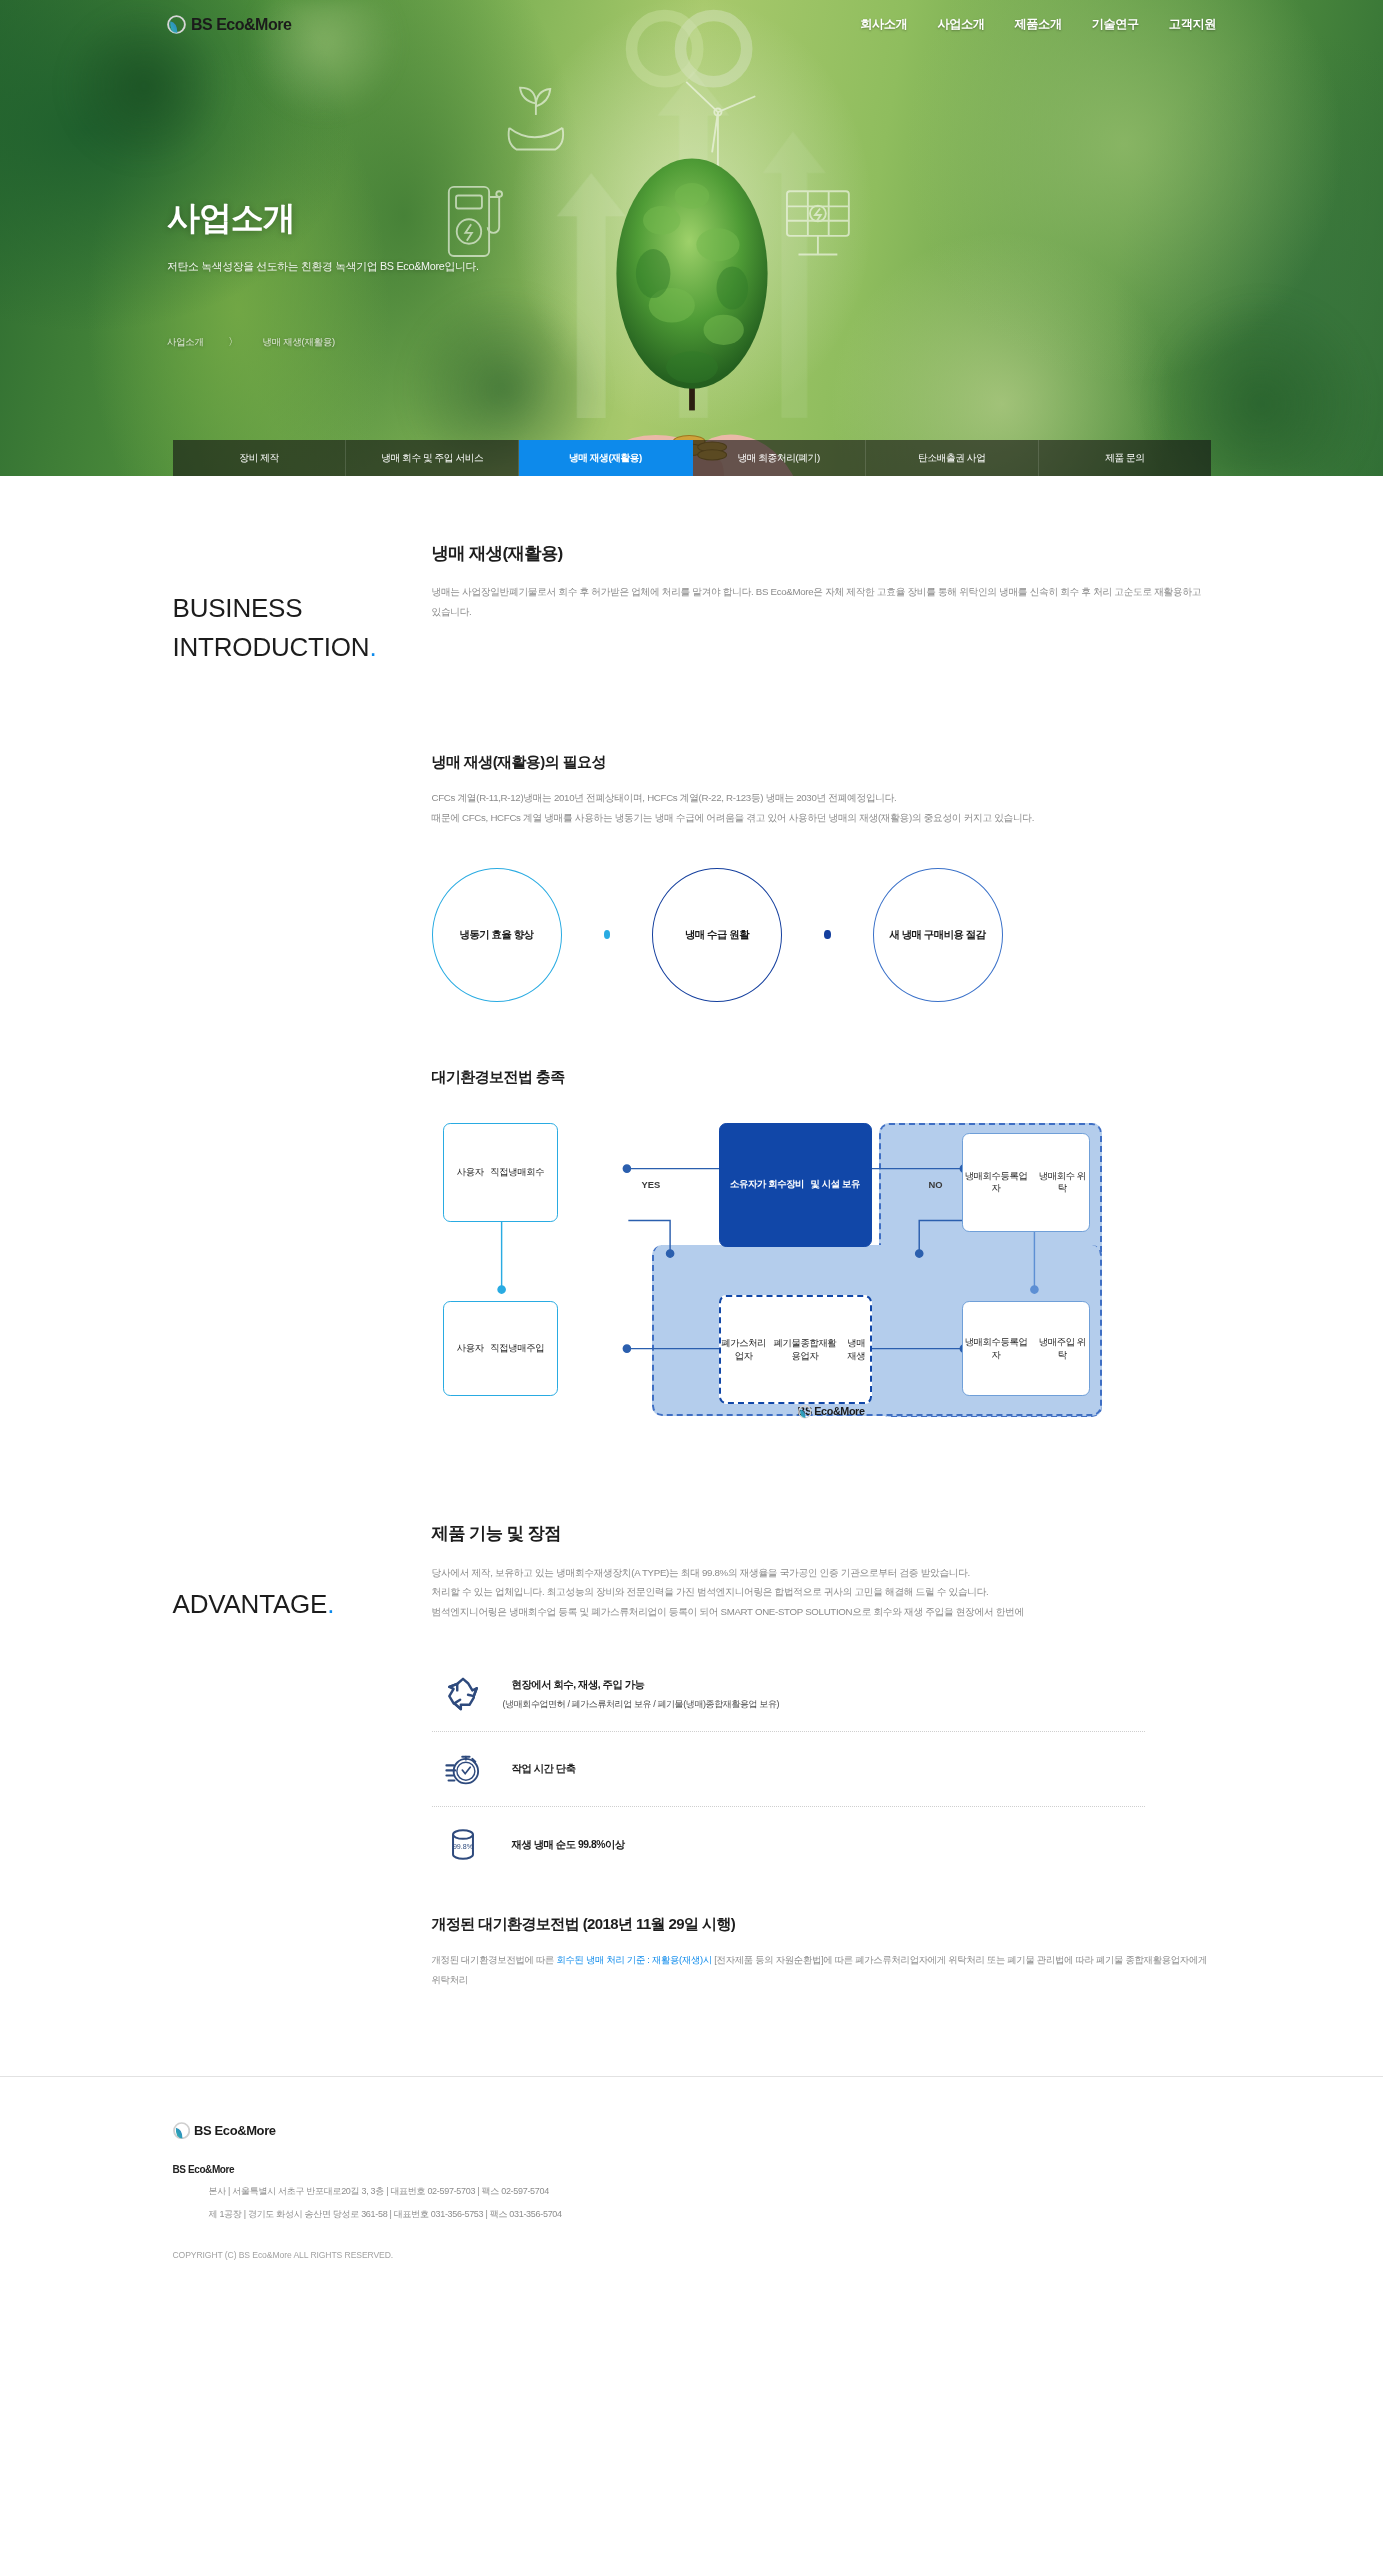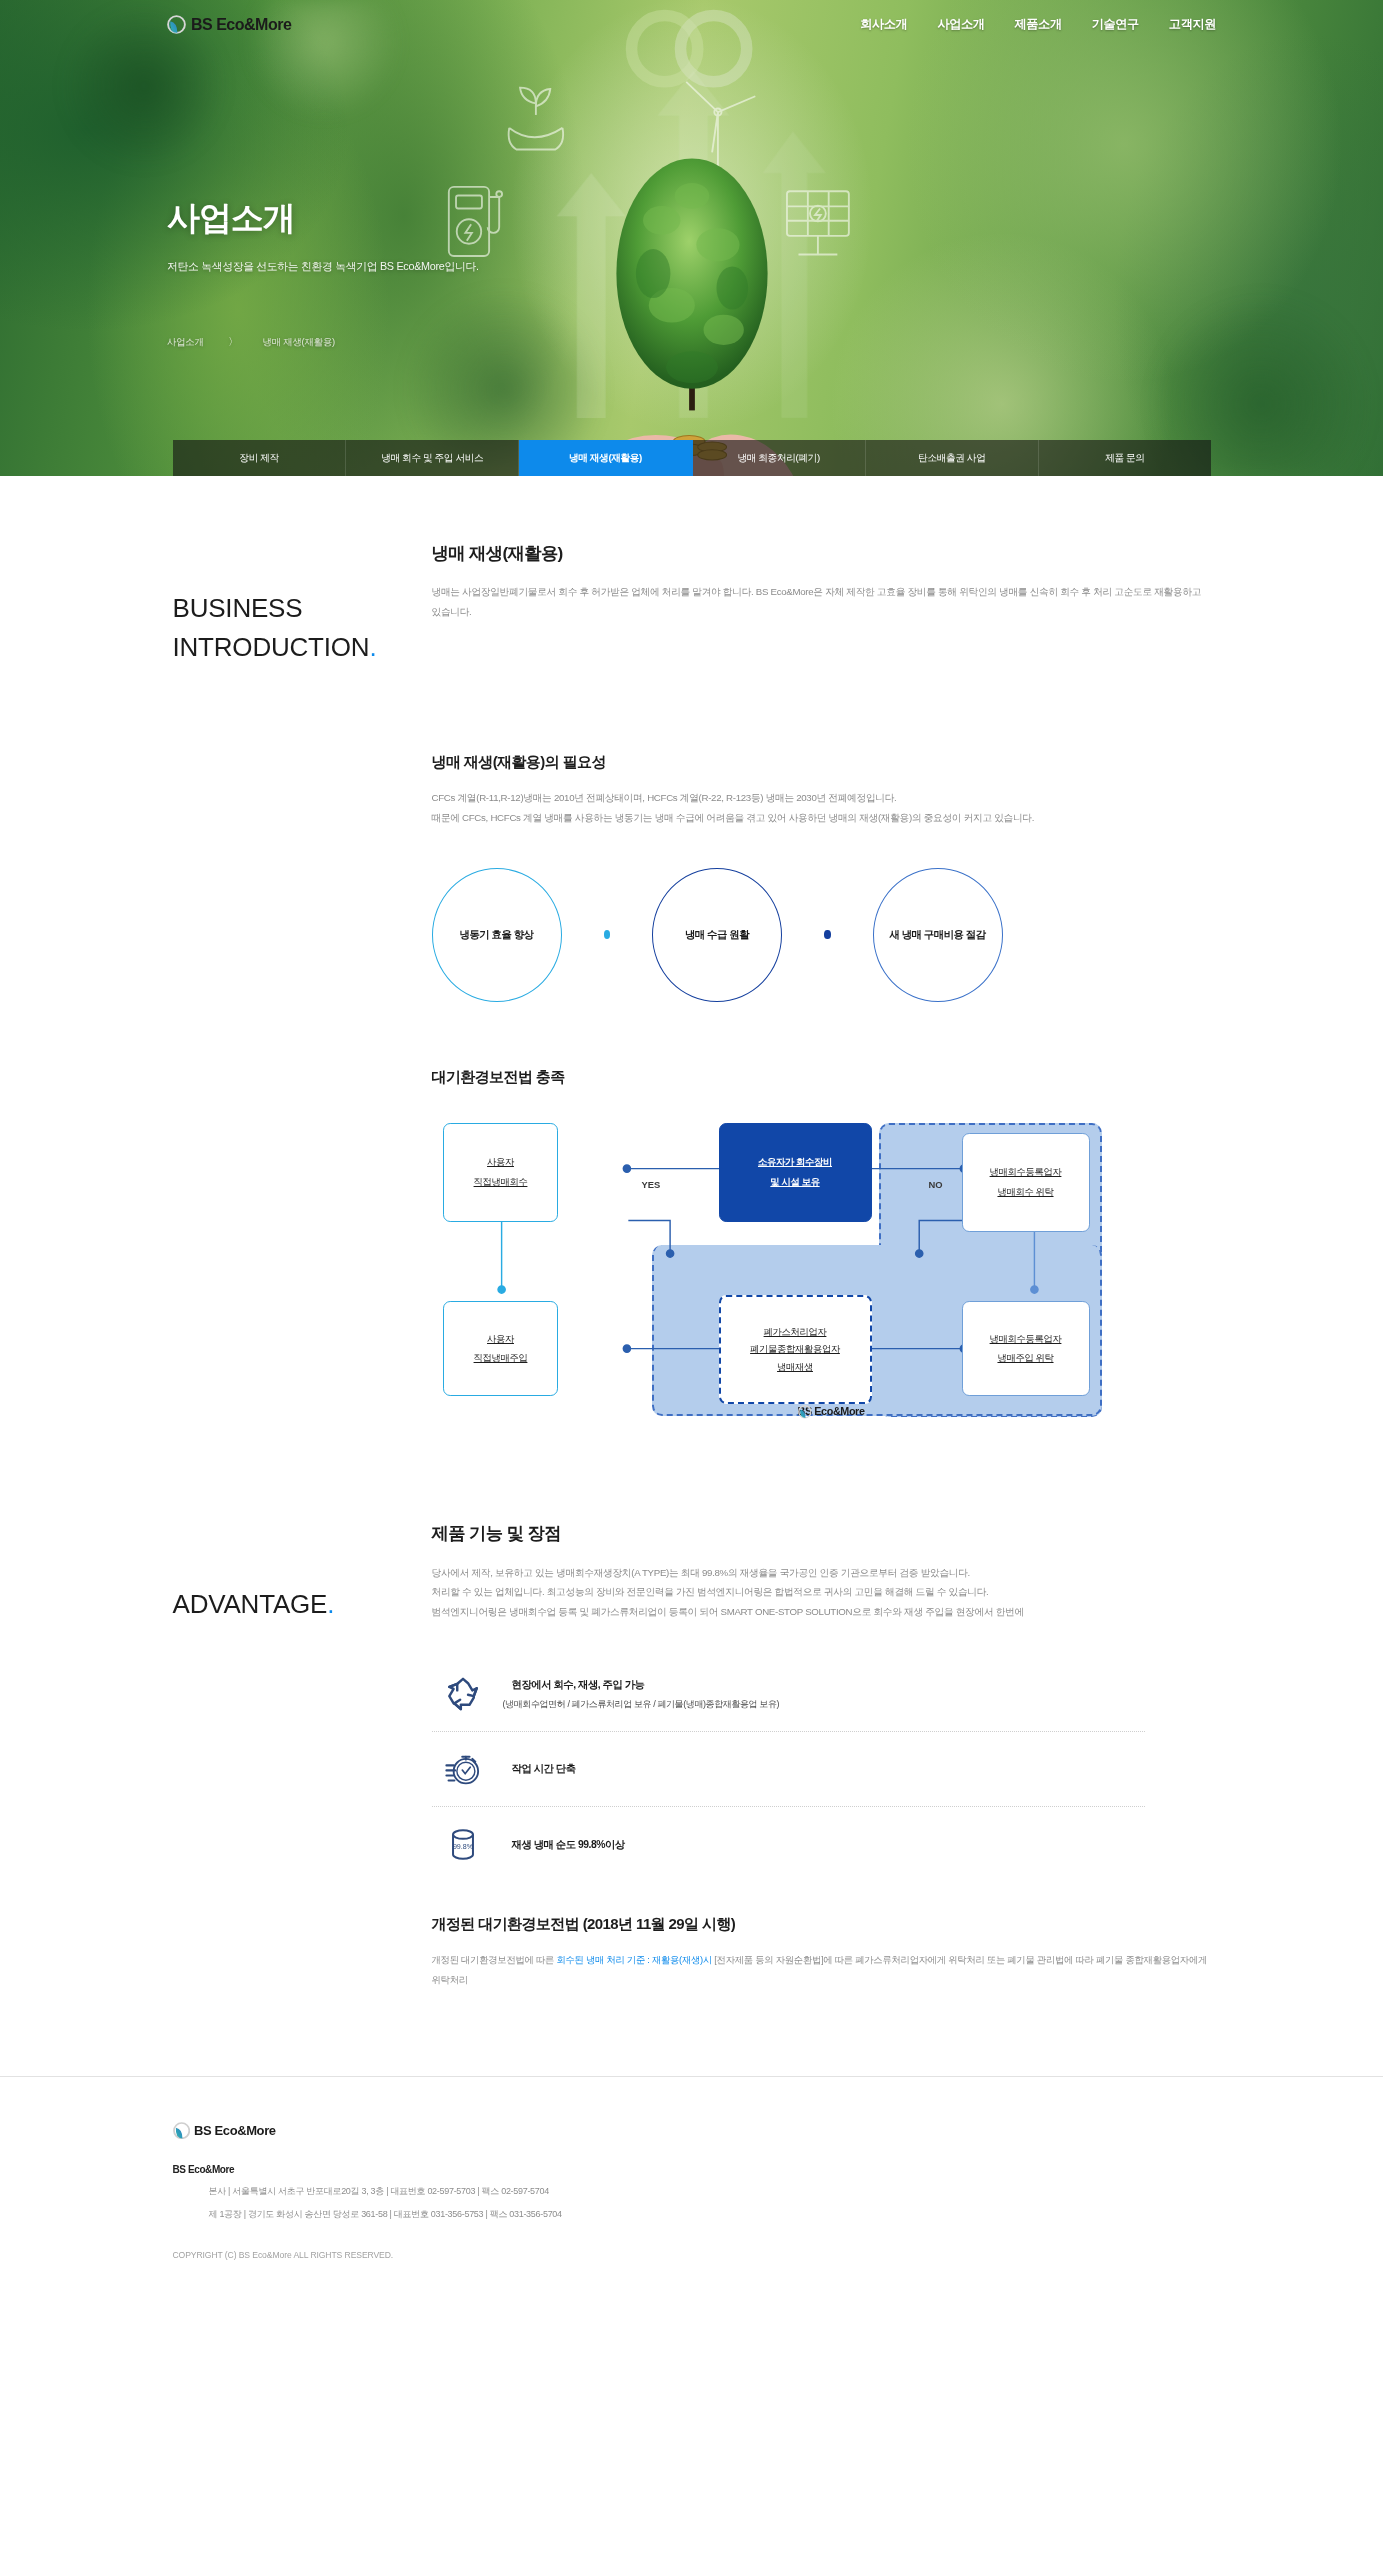--- a/index.html
+++ b/index.html
@@ -127,23 +127,23 @@
   .circ.c2 { border:1.4px solid #143f9e; }
   .circ.c3 { border:1.4px solid #3a71c9; }
   .cdot { width:6.5px; height:8.6px; border-radius:50%; margin:0 42px; }
   .cdot.d1 { background:#29abe2; }
   .cdot.d2 { background:#143f9e; }
 
   
   .flow { position:relative; width:721px; height:324px; margin-top:24.5px; }
   .flow svg { position:absolute; left:0; top:0; }
   .fbox {
-    position:absolute; display:flex; flex-direction:column; align-items:center;
+    position:absolute; display:flex; flex-direction:row; align-items:center;
     justify-content:center; gap:6.5px; border-radius:7.2px; background:#fff;
-    font-size:9.4px; color:#1d1d1d; letter-spacing:-0.4px; text-align:center; line-height:1.35;text-decoration:underline;
+    font-size:9.4px; color:#1d1d1d; letter-spacing:-0.4px; text-align:center; line-height:1.35;
   }
   .fbox.cyan { border:1.4px solid #29abe2; }
   .fbox.navy { background:#1147a8; border:1.4px solid #1147a8; color:#fff; font-weight:600; }
   .fbox.soft { border:1.4px solid #6f9fd8; }
   .fbox.dash { border:2.2px dashed #1147a8; background:#fff; }
   .panel-right {
     position:absolute; border:2.2px dashed #3f6fc4; background:#b4cdec;
     border-radius:10px;
   }
   .panel-bottom {
@@ -382,21 +382,21 @@
               <line x1="836" y1="154" x2="836" y2="244"></line>
               <circle cx="836" cy="248" r="5"></circle>
             </g>
           </svg>
 
           <div class="fbox cyan" style="left:11.5px; top:11.5px; width:115px; height:99px;">
             <span>사용자</span>
             <span>직접냉매회수</span>
           </div>
 
-          <div class="fbox navy" style="left:287px; top:11.5px; width:153px; height:99px;">
+          <div class="fbox navy" style="left:287px; top:11.5px; width:153px; height:124px;">
             <span>소유자가 회수장비</span>
             <span>및 시설 보유</span>
           </div>
 
           <div class="fbox soft" style="left:530px; top:21.6px; width:128px; height:99px;">
             <span>냉매회수등록업자</span>
             <span>냉매회수 위탁</span>
           </div>
 
           <div class="yesno" style="left:210px; top:68px;">YES</div>

